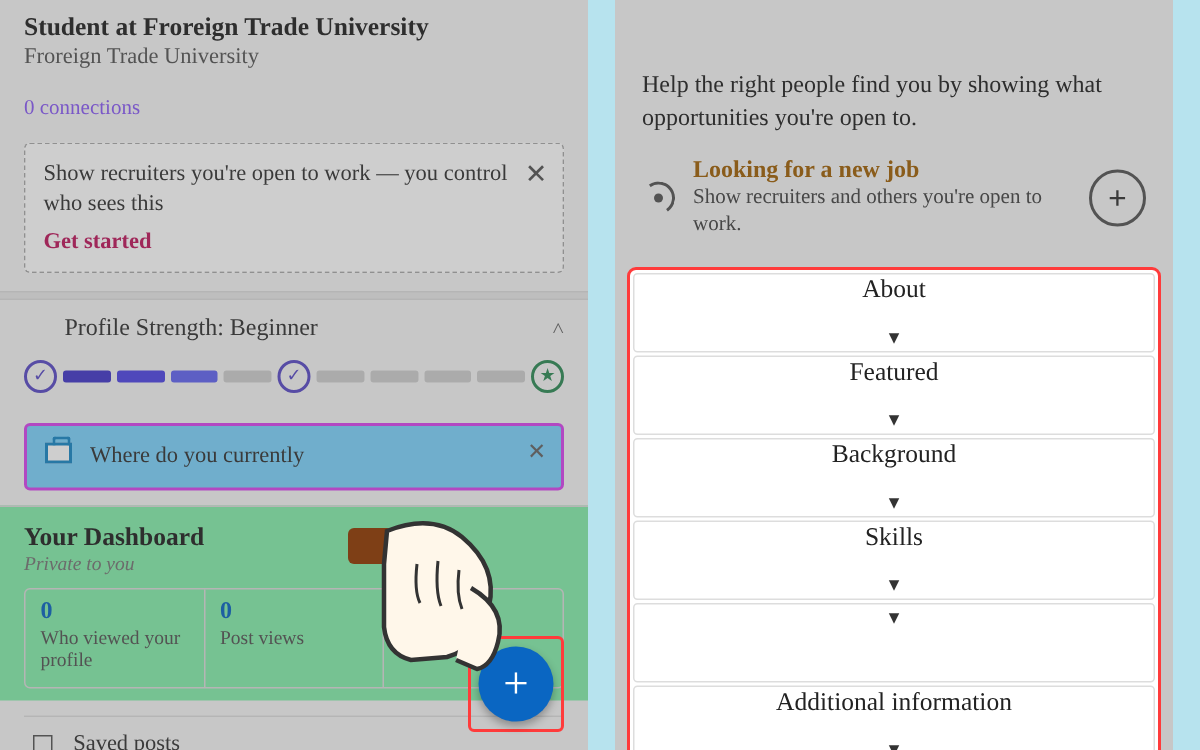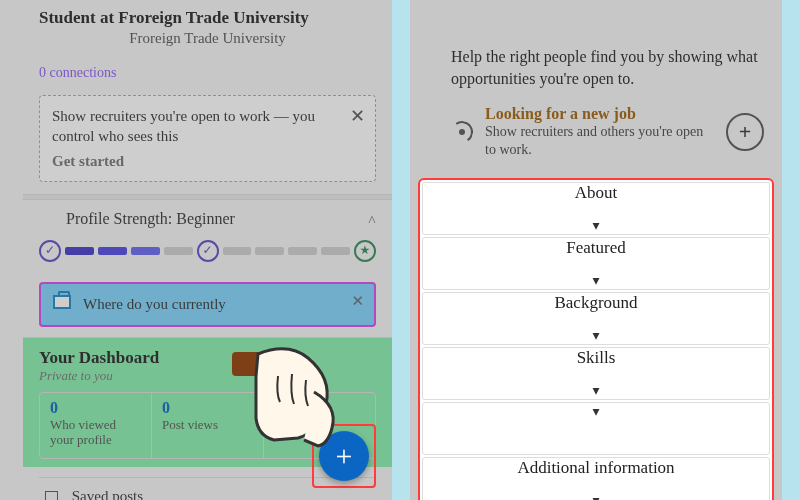--- a/index.html
+++ b/index.html
@@ -11,21 +11,20 @@
     overflow: hidden;
     display: flex;
     gap: 18px;
     padding: 0 18px 0 0;
   }
   .phone {
     position: relative;
     background: #f6f6f6;
     height: 500px;
     overflow: hidden;
-    padding-left: 23px;
   }
   .phone.left {
     width: 392px;
   }
   .phone.right {
     width: 380px;
     flex: 1;
   }
   .overlay {
     position: absolute;
@@ -40,21 +39,20 @@
   }
   .headline {
     font-size: 17px;
     color: #222;
     font-weight: 700;
   }
   .school {
     font-size: 15px;
     color: #555;
     margin-top: 2px;
-    text-align: center;
   }
   .connections {
     font-size: 14px;
     color: #8b5cf6;
     margin-top: 18px;
   }
   .open-card {
     margin: 10px 16px 0 16px;
     border: 1.5px dashed #aaa;
     border-radius: 4px;
@@ -66,21 +64,21 @@
     line-height: 1.35;
   }
   .open-card .close-x {
     position: absolute;
     top: 8px;
     right: 10px;
     font-size: 18px;
     color: #555;
   }
   .open-card .link {
-    color: #737373;
+    color: #be185d;
     font-weight: 700;
     margin-top: 4px;
     display: inline-block;
   }
   .divider {
     height: 6px;
     background: #e9e9e9;
     margin-top: 12px;
     border-top: 1px solid #ddd;
     border-bottom: 1px solid #ddd;

